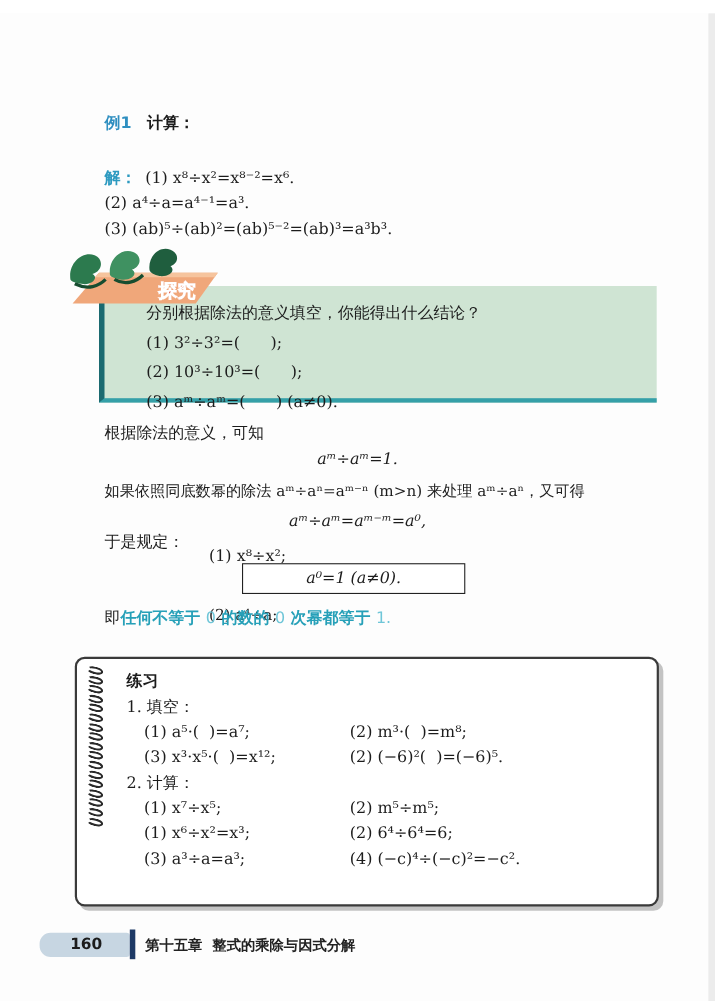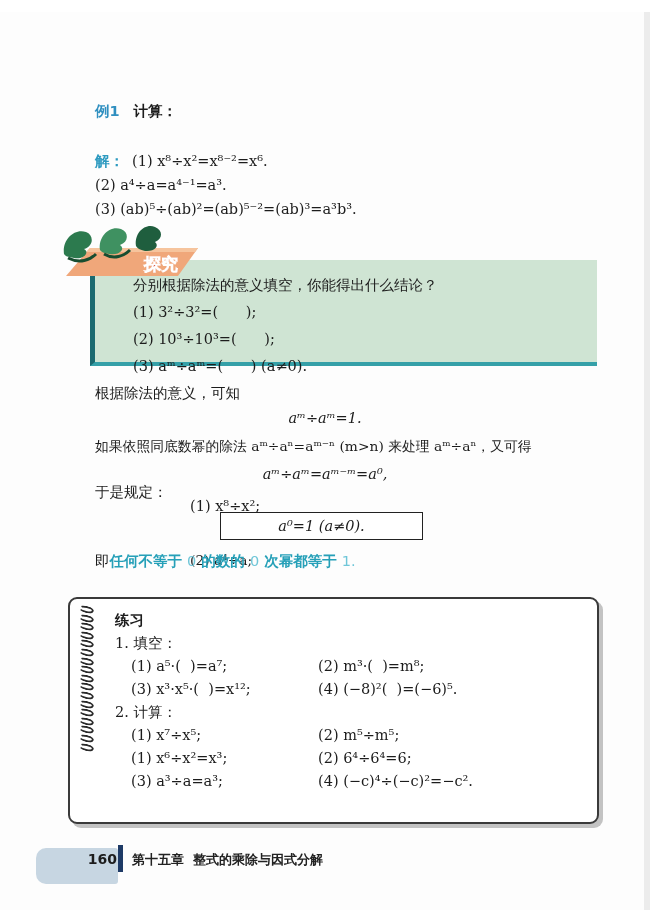--- a/index.html
+++ b/index.html
@@ -58,23 +58,23 @@
     display:block; width:15px; height:7px; border:2px solid #2a2a2a; border-radius:50%;
     border-left-color:transparent; transform:rotate(14deg); margin:0 0 1.6px 2px; flex:none;
   }
   .practice-content { position:absolute; top:10px; left:45px; right:10px; line-height:23px; }
   .practice-title { font-weight:bold; font-family:"DejaVu Sans",sans-serif; }
   .phead { }
   .prow { display:grid; grid-template-columns:187px auto; padding-left:16px; }
 
   
   .footer-badge {
-    position:absolute; top:836px; left:36px; width:82px; height:36px;
+    position:absolute; top:836px; left:36px; width:82px; height:22px;
     background:#c7d6e2; border-radius:10px 3px 3px 10px; text-align:right;
-    font-family:"DejaVu Sans",sans-serif; font-weight:bold; font-size:14px; line-height:22px; padding-right:1px;
+    font-family:"DejaVu Sans",sans-serif; font-weight:bold; font-size:14px; line-height:22px; padding-right:25px;
   }
   .footer-bar { position:absolute; top:833px; left:118px; width:5px; height:27px; background:#1e3a66; }
   .footer-chapter {
     position:absolute; top:839px; left:132px; font-family:"DejaVu Sans",sans-serif;
     font-weight:bold; font-size:13px; color:#222;
   }
 </style>
 </head>
 <body>
 
@@ -146,21 +146,21 @@
       </div>
     <div class="practice-content">
       <div class="practice-title">练习</div>
       <div class="phead pre">1. 填空：</div>
       <div class="prow">
         <span class="pre">(1) a⁵·(  )=a⁷;</span>
         <span class="pre">(2) m³·(  )=m⁸;</span>
       </div>
       <div class="prow">
         <span class="pre">(3) x³·x⁵·(  )=x¹²;</span>
-        <span class="pre">(4) (−8)²(  )=(−6)⁵.</span>
+        <span class="pre">(2) (−6)²(  )=(−6)⁵.</span>
       </div>
       <div class="phead pre">2. 计算：</div>
       <div class="prow">
         <span class="pre">(1) x⁷÷x⁵;</span>
         <span class="pre">(2) m⁵÷m⁵;</span>
       </div>
       <div class="prow">
         <span class="pre">(1) x⁶÷x²=x³;</span>
         <span class="pre">(2) 6⁴÷6⁴=6;</span>
       </div>

